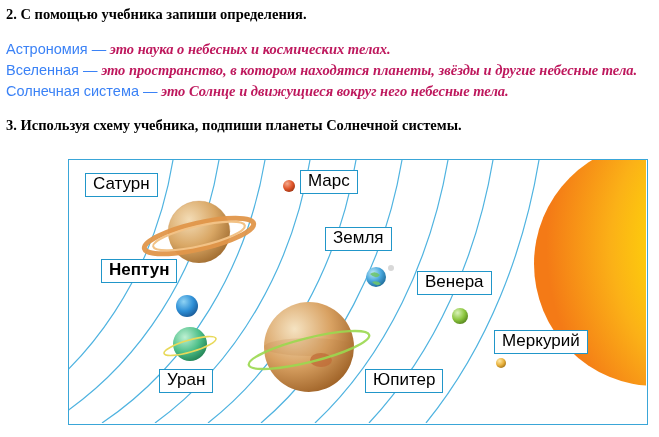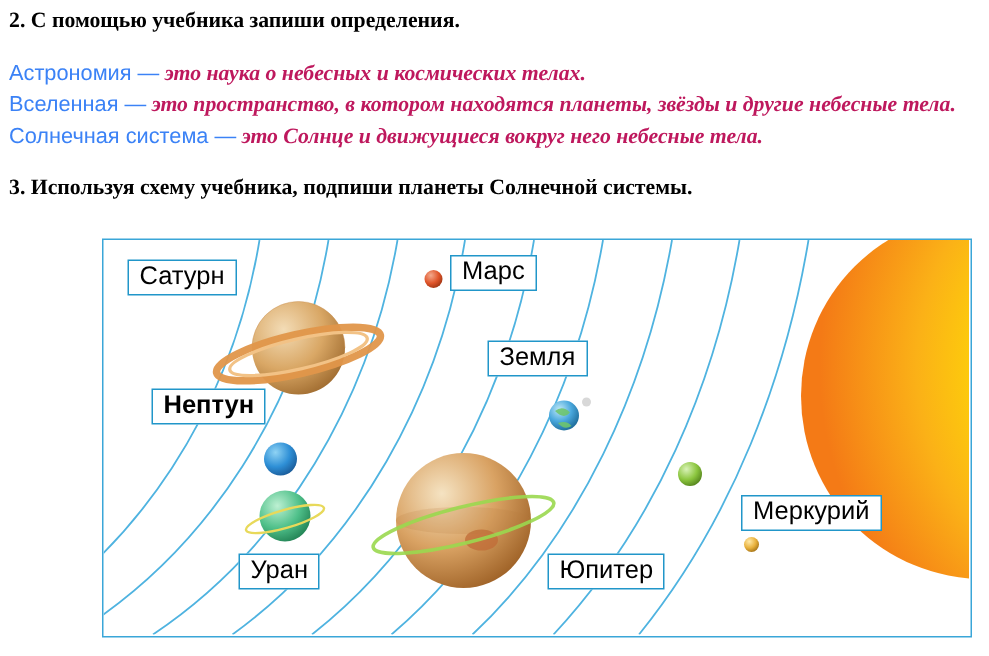--- a/index.html
+++ b/index.html
@@ -211,18 +211,19 @@
 
       <g>
         <circle cx="432" cy="203" r="5" fill="url(#merGrad)"></circle>
       </g>
     </svg>
 
     <div class="planet-label" style="left:16px; top:13px;">Сатурн</div>
     <div class="planet-label" style="left:231px; top:10px;">Марс</div>
     <div class="planet-label" style="left:256px; top:67px;">Земля</div>
     <div class="planet-label" style="left:32px; top:99px;font-weight:bold;">Нептун</div>
+    <div class="planet-label" style="left:348px; top:111px;">Венера</div>
     <div class="planet-label" style="left:425px; top:170px;">Меркурий</div>
     <div class="planet-label" style="left:90px; top:209px;">Уран</div>
     <div class="planet-label" style="left:296px; top:209px;text-align:right;">Юпитер</div>
 
   </div>
 </div>
 
 </body></html>

